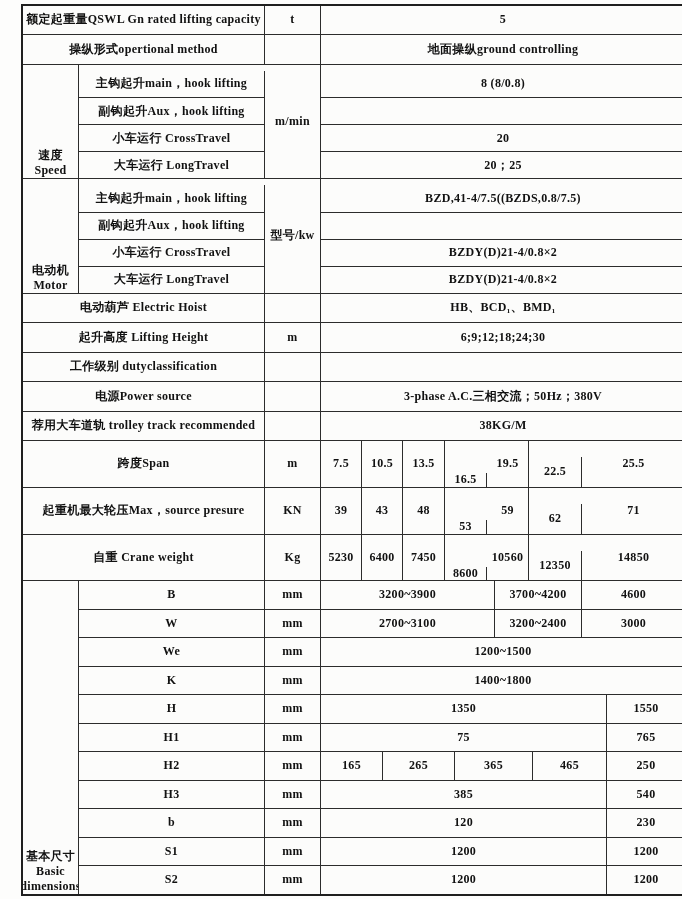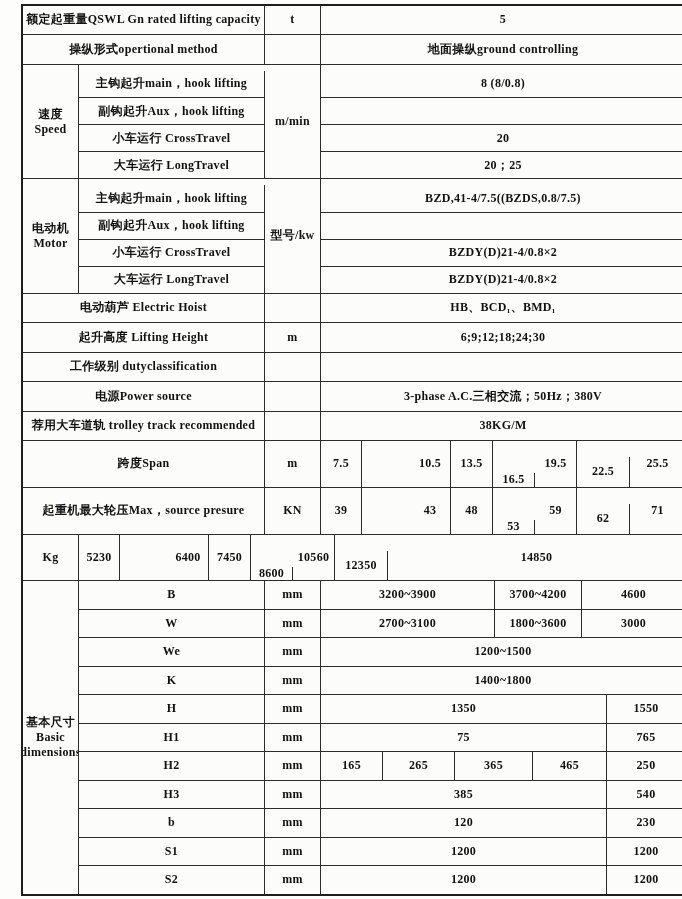--- a/index.html
+++ b/index.html
@@ -37,40 +37,40 @@
     overflow:hidden;
     line-height:1.15;
   }
   .c.last{border-right:none;}
   .wfull{width:242px;}
   .wg{width:56px;}
   .wl{width:186px;}
   .wu{width:56px;}
   .flex1{flex:1;}
   
-  .k1{width:41px;}.k2{width:41px;margin-left:48px;}.k3{width:42px;}.k4{width:42px;margin-top:32px;}.k5{width:42px;}.k6{width:53px;margin-top:16px;}
+  .k1{width:41px;}.k2{width:41px;}.k3{width:42px;}.k4{width:42px;margin-top:32px;}.k5{width:42px;}.k6{width:53px;margin-top:16px;}
   
   .bw1{width:174px;}.bw2{width:87px;text-align:center;}
   
   .d1{width:286px;}
   
   .h2a{width:62px;}.h2b{width:72px;}.h2c{width:78px;}.h2d{width:74px;}
   .stack{display:flex;flex-direction:column;box-sizing:border-box;border-right:1px solid var(--bc);margin-top:6px;}
   .stack.last{border-right:none;}
   .stack>.sc{
     flex:1;display:flex;align-items:center;justify-content:center;
     border-bottom:1px solid var(--bc);box-sizing:border-box;
     font-size:12px;text-align:center;letter-spacing:0.3px;padding:0 2px;overflow:hidden;
   }
   .stack>.sc:last-child{border-bottom:none;}
   .dimstack{display:flex;flex-direction:column;flex:1;box-sizing:border-box;}
   .dimrow{flex:1;display:flex;box-sizing:border-box;border-bottom:1px solid var(--bc);}
   .dimrow:last-child{border-bottom:none;}
   .grp span{display:block;}
-  .grp{line-height:1.25;}
+  .grp{line-height:1.25;align-items:flex-end;}
 </style>
 </head>
 <body>
 
 <div class="tbl">
 
   <div class="r h1">
     <div class="c wfull">额定起重量QSWL Gn rated lifting capacity</div>
     <div class="c wu">t</div>
     <div class="c flex1 last">5</div>
@@ -173,20 +173,21 @@
     <div class="c k1">39</div>
     <div class="c k2">43</div>
     <div class="c k3">48</div>
     <div class="c k4">53</div>
     <div class="c k5">59</div>
     <div class="c k6">62</div>
     <div class="c flex1 last">71</div>
   </div>
 
   <div class="r h1">
+    <div class="c wfull">自重 Crane  weight</div>
     <div class="c wu">Kg</div>
     <div class="c k1">5230</div>
     <div class="c k2">6400</div>
     <div class="c k3">7450</div>
     <div class="c k4">8600</div>
     <div class="c k5">10560</div>
     <div class="c k6">12350</div>
     <div class="c flex1 last">14850</div>
   </div>
 
@@ -205,21 +206,21 @@
         <div class="c wu">mm</div>
         <div class="c bw1">3200~3900</div>
         <div class="c bw2">3700~4200</div>
         <div class="c flex1 last">4600</div>
       </div>
 
       <div class="dimrow">
         <div class="c wl">W</div>
         <div class="c wu">mm</div>
         <div class="c bw1">2700~3100</div>
-        <div class="c bw2">1800~3600</div>
+        <div class="c bw2">3200~2400</div>
         <div class="c flex1 last">3000</div>
       </div>
 
       <div class="dimrow">
         <div class="c wl">We</div>
         <div class="c wu">mm</div>
         <div class="c flex1 last">1200~1500</div>
       </div>
 
       <div class="dimrow">

